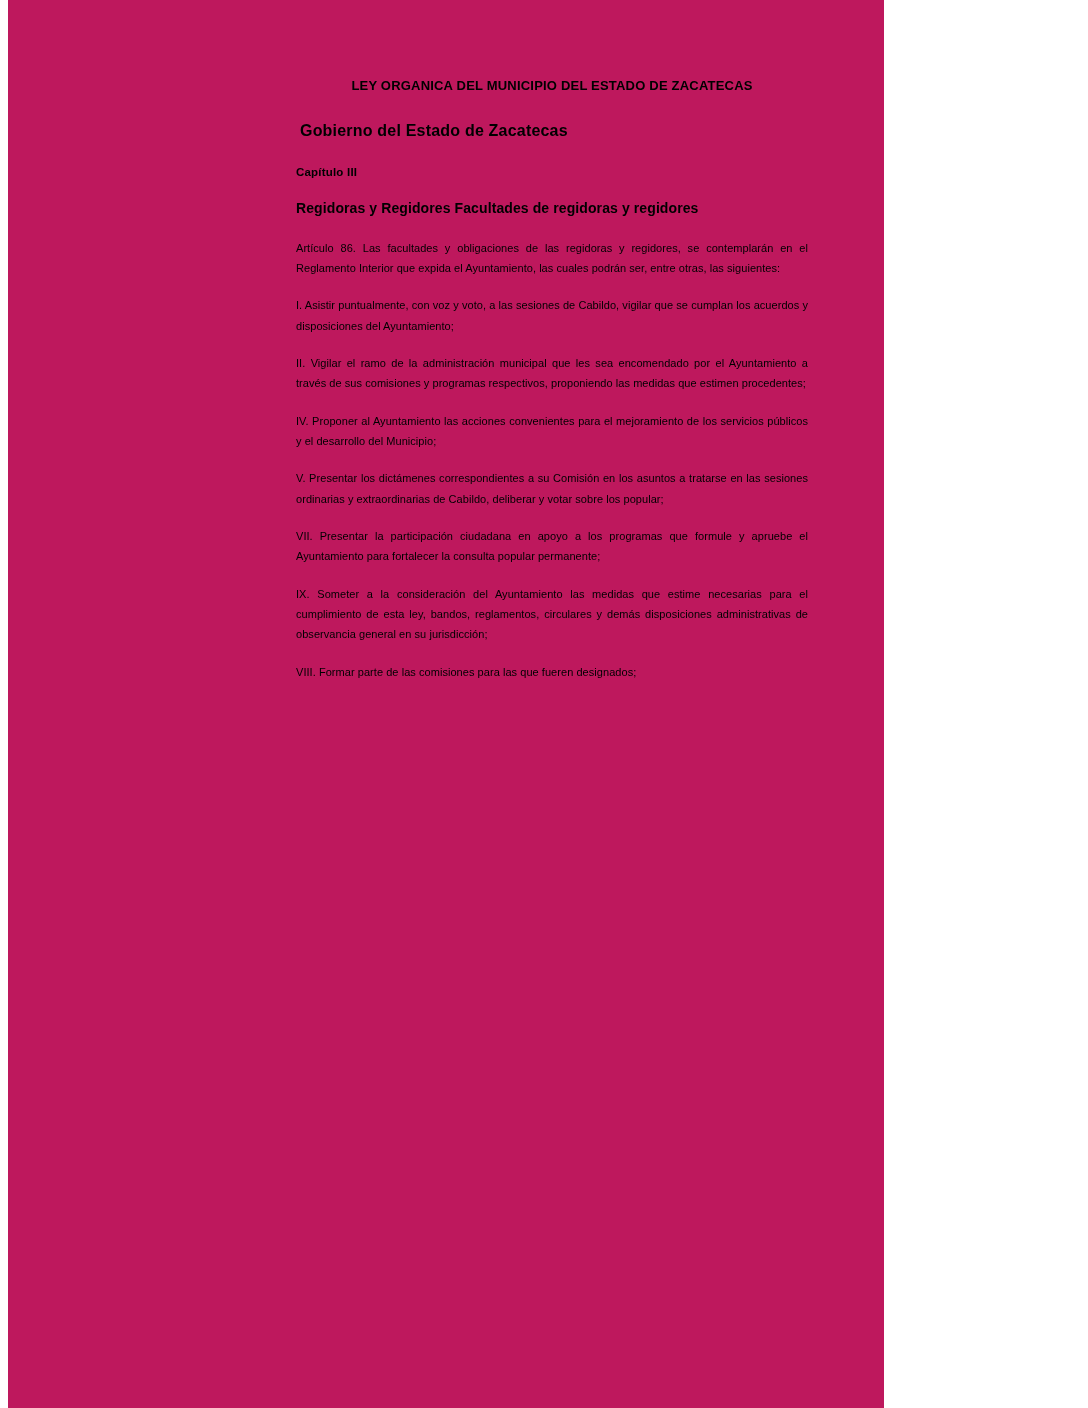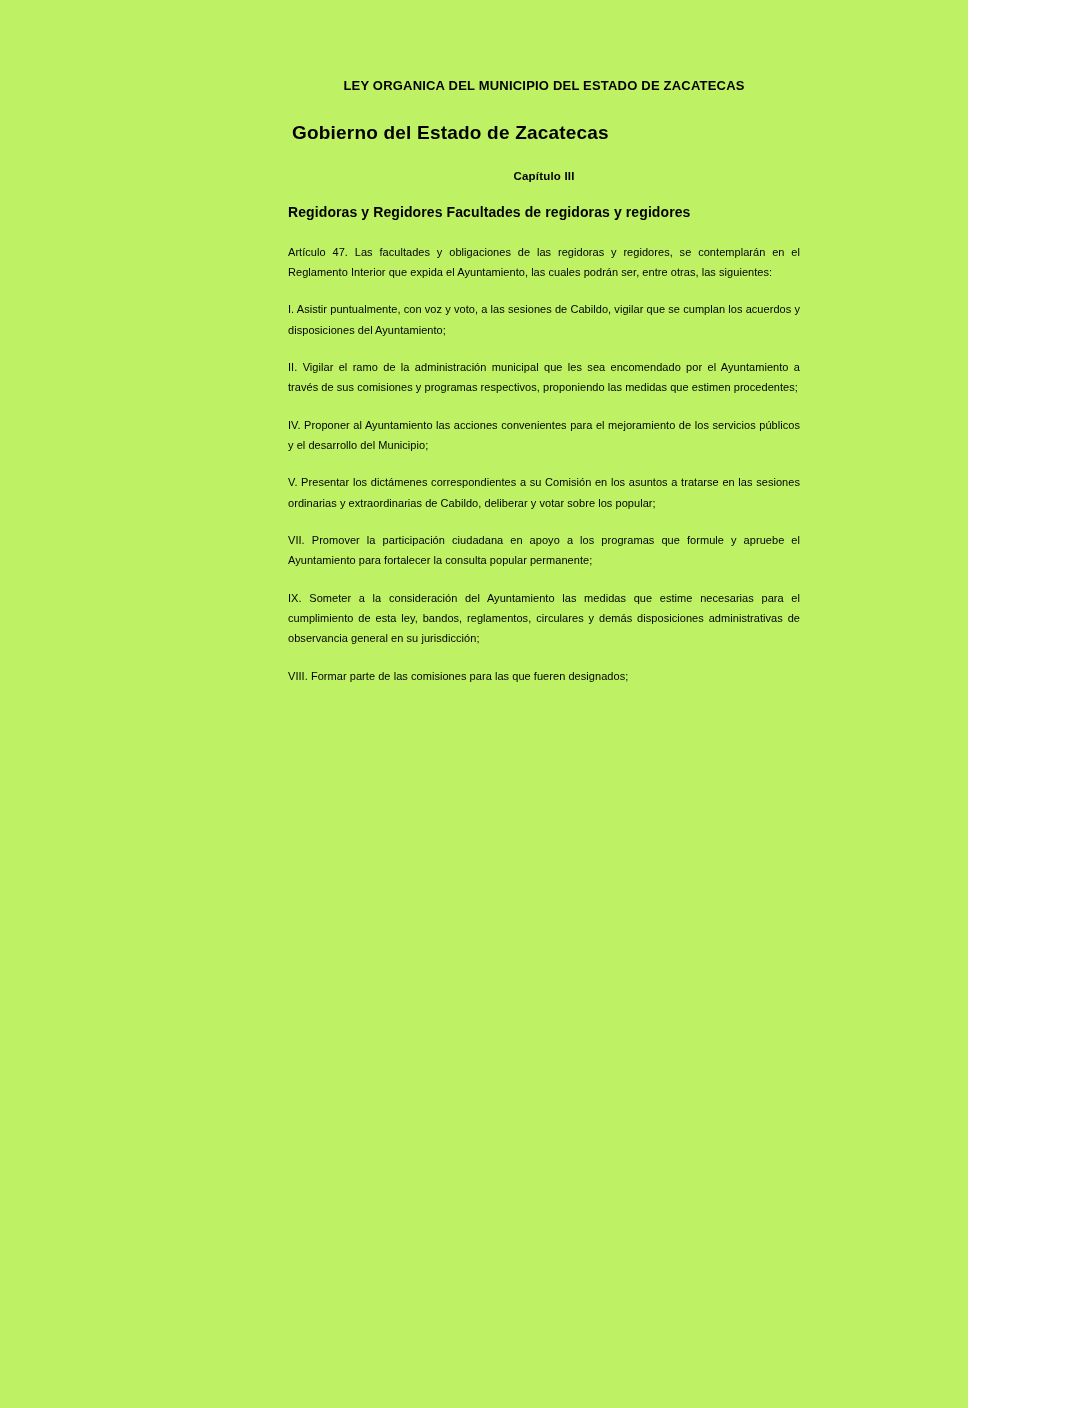--- a/index.html
+++ b/index.html
@@ -8,50 +8,50 @@
     background: #ffffff;
   }
   body {
     width: 1088px;
     height: 1408px;
     font-family: "Liberation Sans", sans-serif;
     color: #000000;
   }
   .page {
     position: relative;
-    width: 968px;
+    width: 876px;
     height: 1408px;
-    background: #bef264;
+    background: #be185d;
     box-sizing: border-box;
+    margin-left: 8px;
   }
   .content {
     position: absolute;
     left: 288px;
     top: 78px;
     width: 512px;
   }
   .doc-title {
     font-size: 13px;
     font-weight: bold;
     text-align: center;
     letter-spacing: 0.2px;
     margin: 0 0 28px 0;
     line-height: 1.2;
   }
   .gov-line {
-    font-size: 19px;
+    font-size: 16px;
     font-weight: bold;
     margin: 0 0 26px 0;
     padding-left: 4px;
     letter-spacing: 0.2px;
   }
   .chapter {
     font-size: 11.5px;
     font-weight: bold;
-    text-align: center;
     margin: 0 0 22px 0;
     letter-spacing: 0.2px;
   }
   .subtitle {
     font-size: 14px;
     font-weight: bold;
     margin: 0 0 22px 0;
     letter-spacing: 0.1px;
   }
   p.para {
@@ -72,23 +72,23 @@
   <div class="content">
 
     <h1 class="doc-title">LEY ORGANICA DEL MUNICIPIO DEL ESTADO DE ZACATECAS</h1>
 
     <div class="gov-line">Gobierno del Estado de Zacatecas</div>
 
     <div class="chapter">Capítulo III</div>
 
     <div class="subtitle">Regidoras y Regidores Facultades de regidoras y regidores</div>
 
-    <p class="para">Artículo 47. Las facultades y obligaciones de las regidoras y regidores, se contemplarán en el Reglamento Interior que expida el Ayuntamiento, las cuales podrán ser, entre otras, las siguientes:</p>
+    <p class="para">Artículo 86. Las facultades y obligaciones de las regidoras y regidores, se contemplarán en el Reglamento Interior que expida el Ayuntamiento, las cuales podrán ser, entre otras, las siguientes:</p>
     <p class="para">I. Asistir puntualmente, con voz y voto, a las sesiones de Cabildo, vigilar que se cumplan los acuerdos y disposiciones del Ayuntamiento;</p>
     <p class="para">II. Vigilar el ramo de la administración municipal que les sea encomendado por el Ayuntamiento a través de sus comisiones y programas respectivos, proponiendo las medidas que estimen procedentes;</p>
     <p class="para">IV. Proponer al Ayuntamiento las acciones convenientes para el mejoramiento de los servicios públicos y el desarrollo del Municipio;</p>
     <p class="para">V. Presentar los dictámenes correspondientes a su Comisión en los asuntos a tratarse en las sesiones ordinarias y extraordinarias de Cabildo, deliberar y votar sobre los popular;</p>
-    <p class="para">VII. Promover la participación ciudadana en apoyo a los programas que formule y apruebe el Ayuntamiento para fortalecer la consulta popular permanente;</p>
+    <p class="para">VII. Presentar la participación ciudadana en apoyo a los programas que formule y apruebe el Ayuntamiento para fortalecer la consulta popular permanente;</p>
     <p class="para">IX. Someter a la consideración del Ayuntamiento las medidas que estime necesarias para el cumplimiento de esta ley, bandos, reglamentos, circulares y demás disposiciones administrativas de observancia general en su jurisdicción;</p>
     <p class="para">VIII. Formar parte de las comisiones para las que fueren designados;</p>
 
   </div>
 </div>
 
 </body></html>

